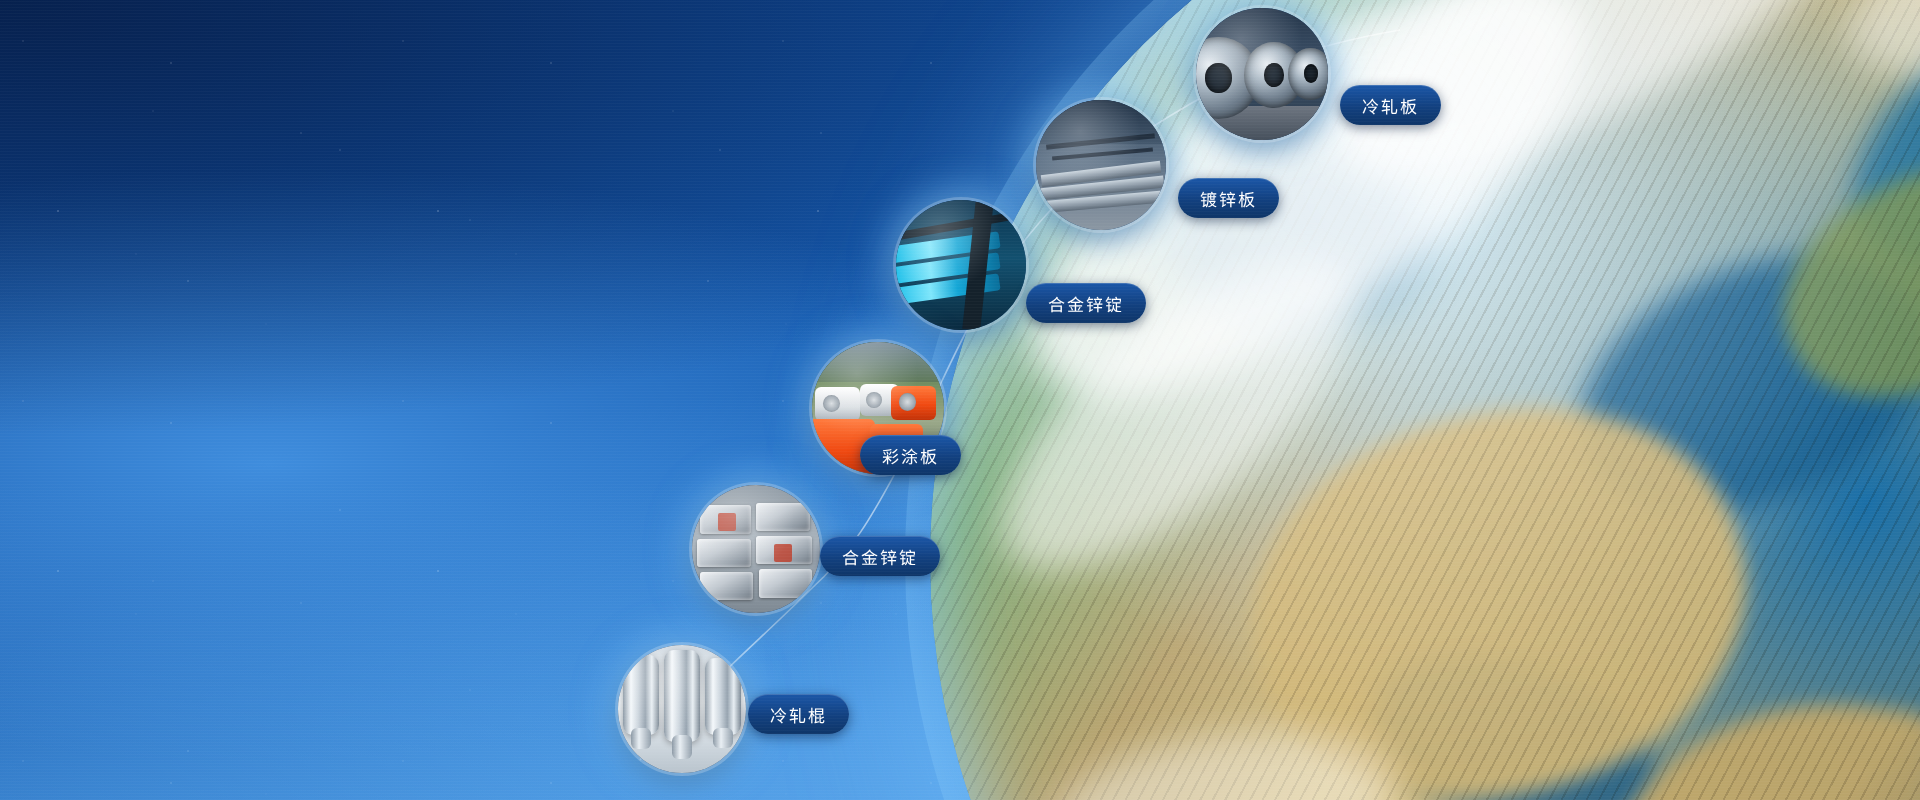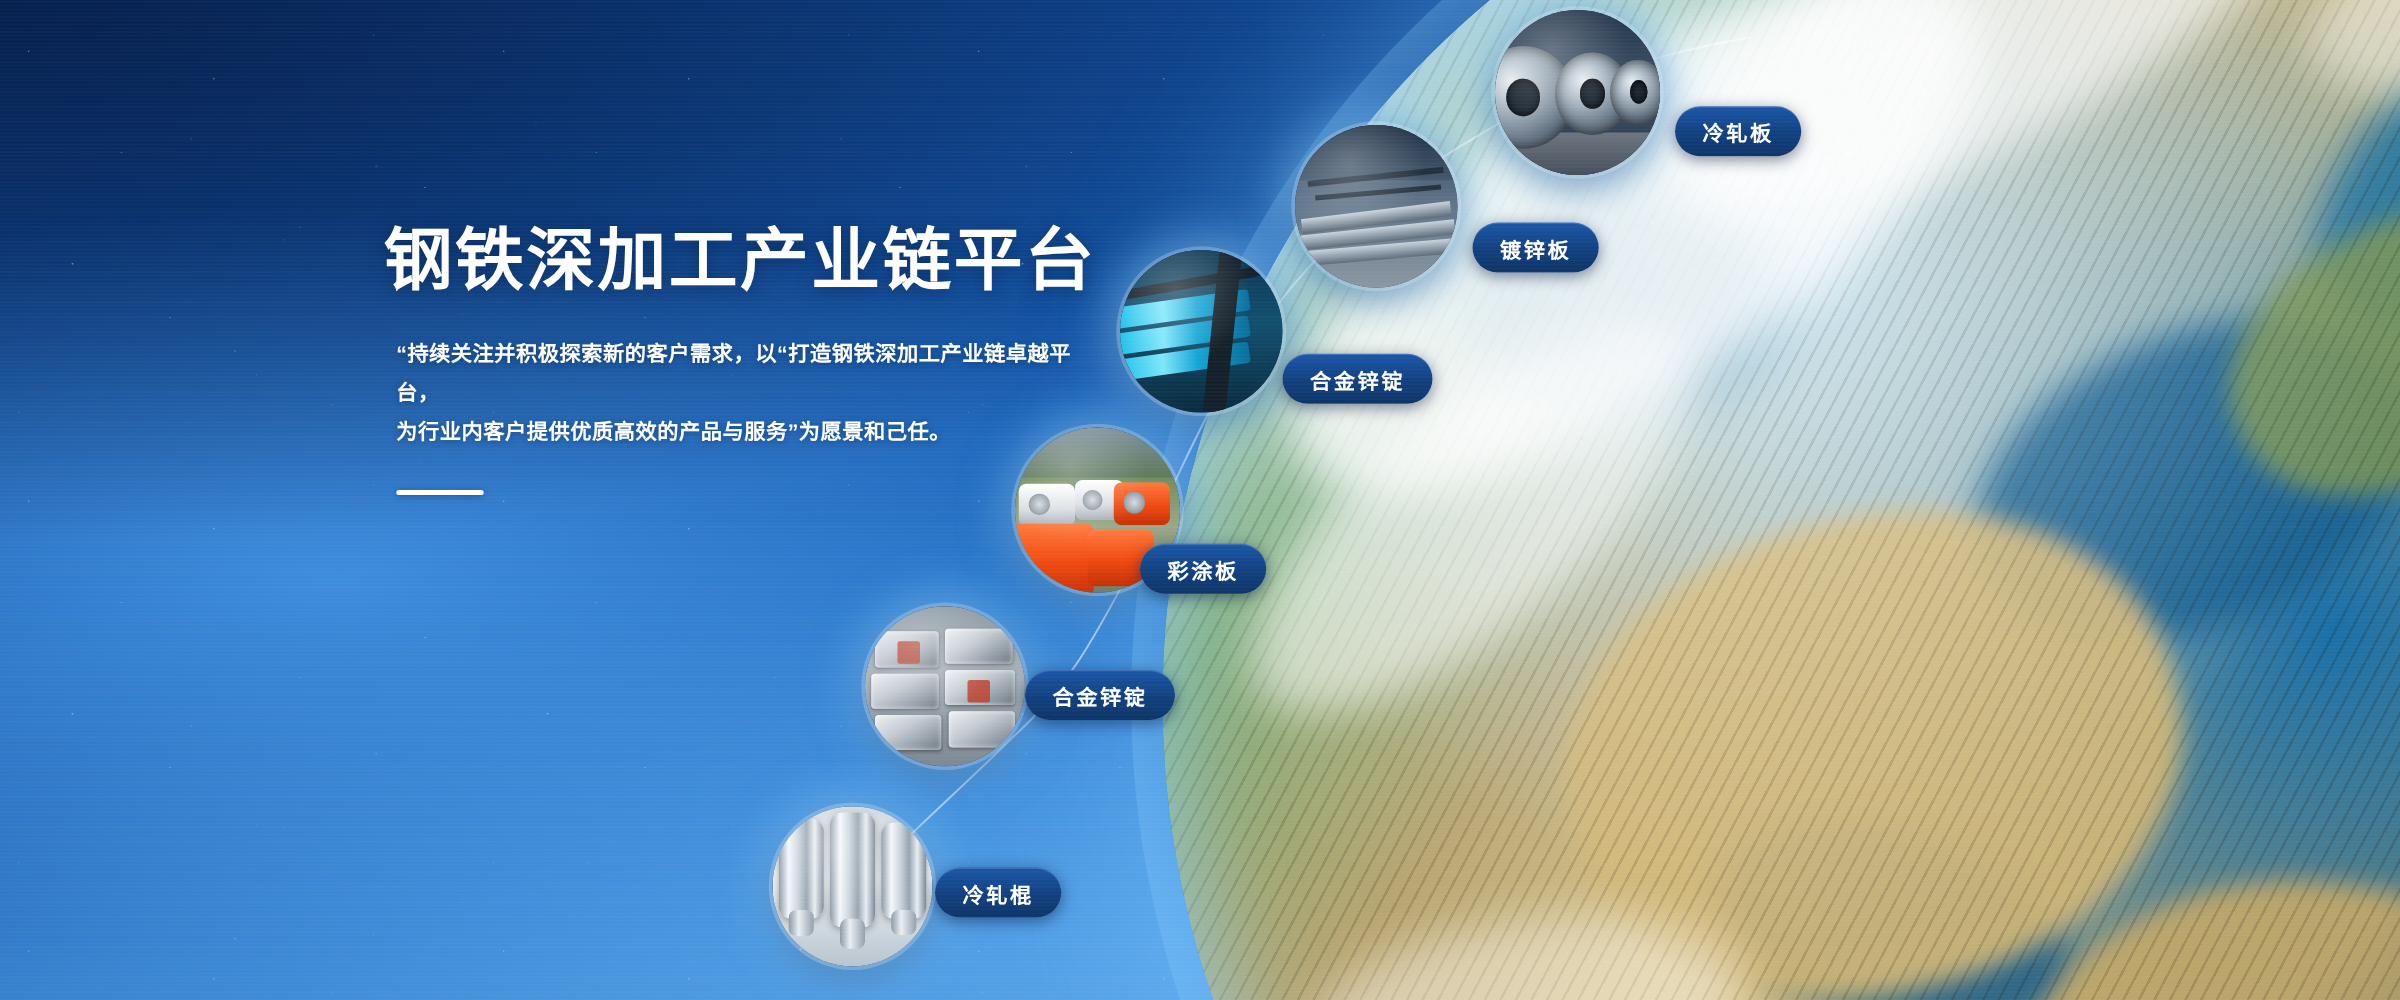--- a/index.html
+++ b/index.html
@@ -150,21 +150,21 @@
     position:absolute;inset:0;border-radius:50%;
     background:radial-gradient(circle at 34% 24%, rgba(255,255,255,.26) 0%, rgba(255,255,255,0) 46%);
   }
 
   .pill{
     position:absolute;
     display:flex;align-items:center;justify-content:center;
     height:40px;padding:0 22px;
     border-radius:21px;
     background:linear-gradient(180deg,#1b57a8 0%,#12407f 55%,#0e3568 100%);
-    color:#ffffff;font-size:17px;font-weight:700;letter-spacing:2px;
+    color:#ffffff;font-size:17px;font-weight:400;letter-spacing:2px;
     white-space:nowrap;
     box-shadow:0 3px 12px rgba(3,22,55,.5), inset 0 1px 0 rgba(255,255,255,.16);
   }
 
   
   
   .art-coils{background:linear-gradient(180deg,#24354a 0%,#3c5066 40%,#2b3b4d 100%);}
   .art-coils .roll{
     position:absolute;border-radius:50%;
     background:radial-gradient(circle at 38% 34%, #e8eef3 0%, #aab8c4 30%, #6e7d8c 62%, #3a4652 100%);
@@ -250,28 +250,20 @@
       <div class="clouds c2"></div>
       <div class="clouds c3"></div>
 
       <div class="clouds c5"></div>
       <div class="clouds c6"></div>
     </div>
     <div class="globe-shade"></div>
     <div class="globe-rim"></div>
   </div>
 
-  <div class="headline">
-    <h1 class="title">钢铁深加工产业链平台</h1>
-    <p class="subtitle">
-      <span>“持续关注并积极探索新的客户需求，以“打造钢铁深加工产业链卓越平台，</span><br>
-      <span>为行业内客户提供优质高效的产品与服务”为愿景和己任。</span>
-    </p>
-    <div class="rule"></div>
-  </div>
 
   <div class="chain">
     <svg viewBox="0 0 1920 800">
       <path d="M640,760 C700,690 760,640 810,590
                C860,545 880,500 905,455
                C930,410 950,360 975,315
                C1000,270 1030,230 1065,195
                C1105,155 1160,120 1215,90
                C1265,62 1330,42 1400,30" fill="none" stroke="rgba(255,255,255,.55)" stroke-width="1.6"></path>
     </svg>
@@ -326,21 +318,21 @@
           <div class="eye" style="left:8%;top:40%;width:13%;height:13%;"></div>
           <div class="ccoil white" style="left:36%;top:32%;width:30%;height:24%;"></div>
           <div class="eye" style="left:41%;top:38%;width:12%;height:12%;"></div>
           <div class="ccoil orange" style="left:60%;top:33%;width:34%;height:26%;"></div>
           <div class="eye" style="left:66%;top:39%;width:13%;height:13%;"></div>
           <div class="ccoil orange" style="left:-8%;top:58%;width:56%;height:44%;"></div>
           <div class="ccoil orange" style="left:44%;top:62%;width:40%;height:34%;"></div>
         </div>
         <div class="gloss"></div>
       </div>
-      <div class="pill" style="left:912px;top:435px;">彩涂板</div>
+      <div class="pill" style="left:860px;top:435px;">彩涂板</div>
     </div>
 
     <div class="node">
       <div class="thumb" style="left:692px;top:485px;width:128px;height:128px;">
         <div class="img art-ingot">
           <div class="ing" style="left:6%;top:16%;width:40%;height:22%;"></div>
           <div class="ing" style="left:50%;top:14%;width:42%;height:22%;"></div>
           <div class="ing" style="left:4%;top:42%;width:42%;height:22%;"></div>
           <div class="ing" style="left:50%;top:40%;width:44%;height:22%;"></div>
           <div class="ing" style="left:6%;top:68%;width:42%;height:22%;"></div>

